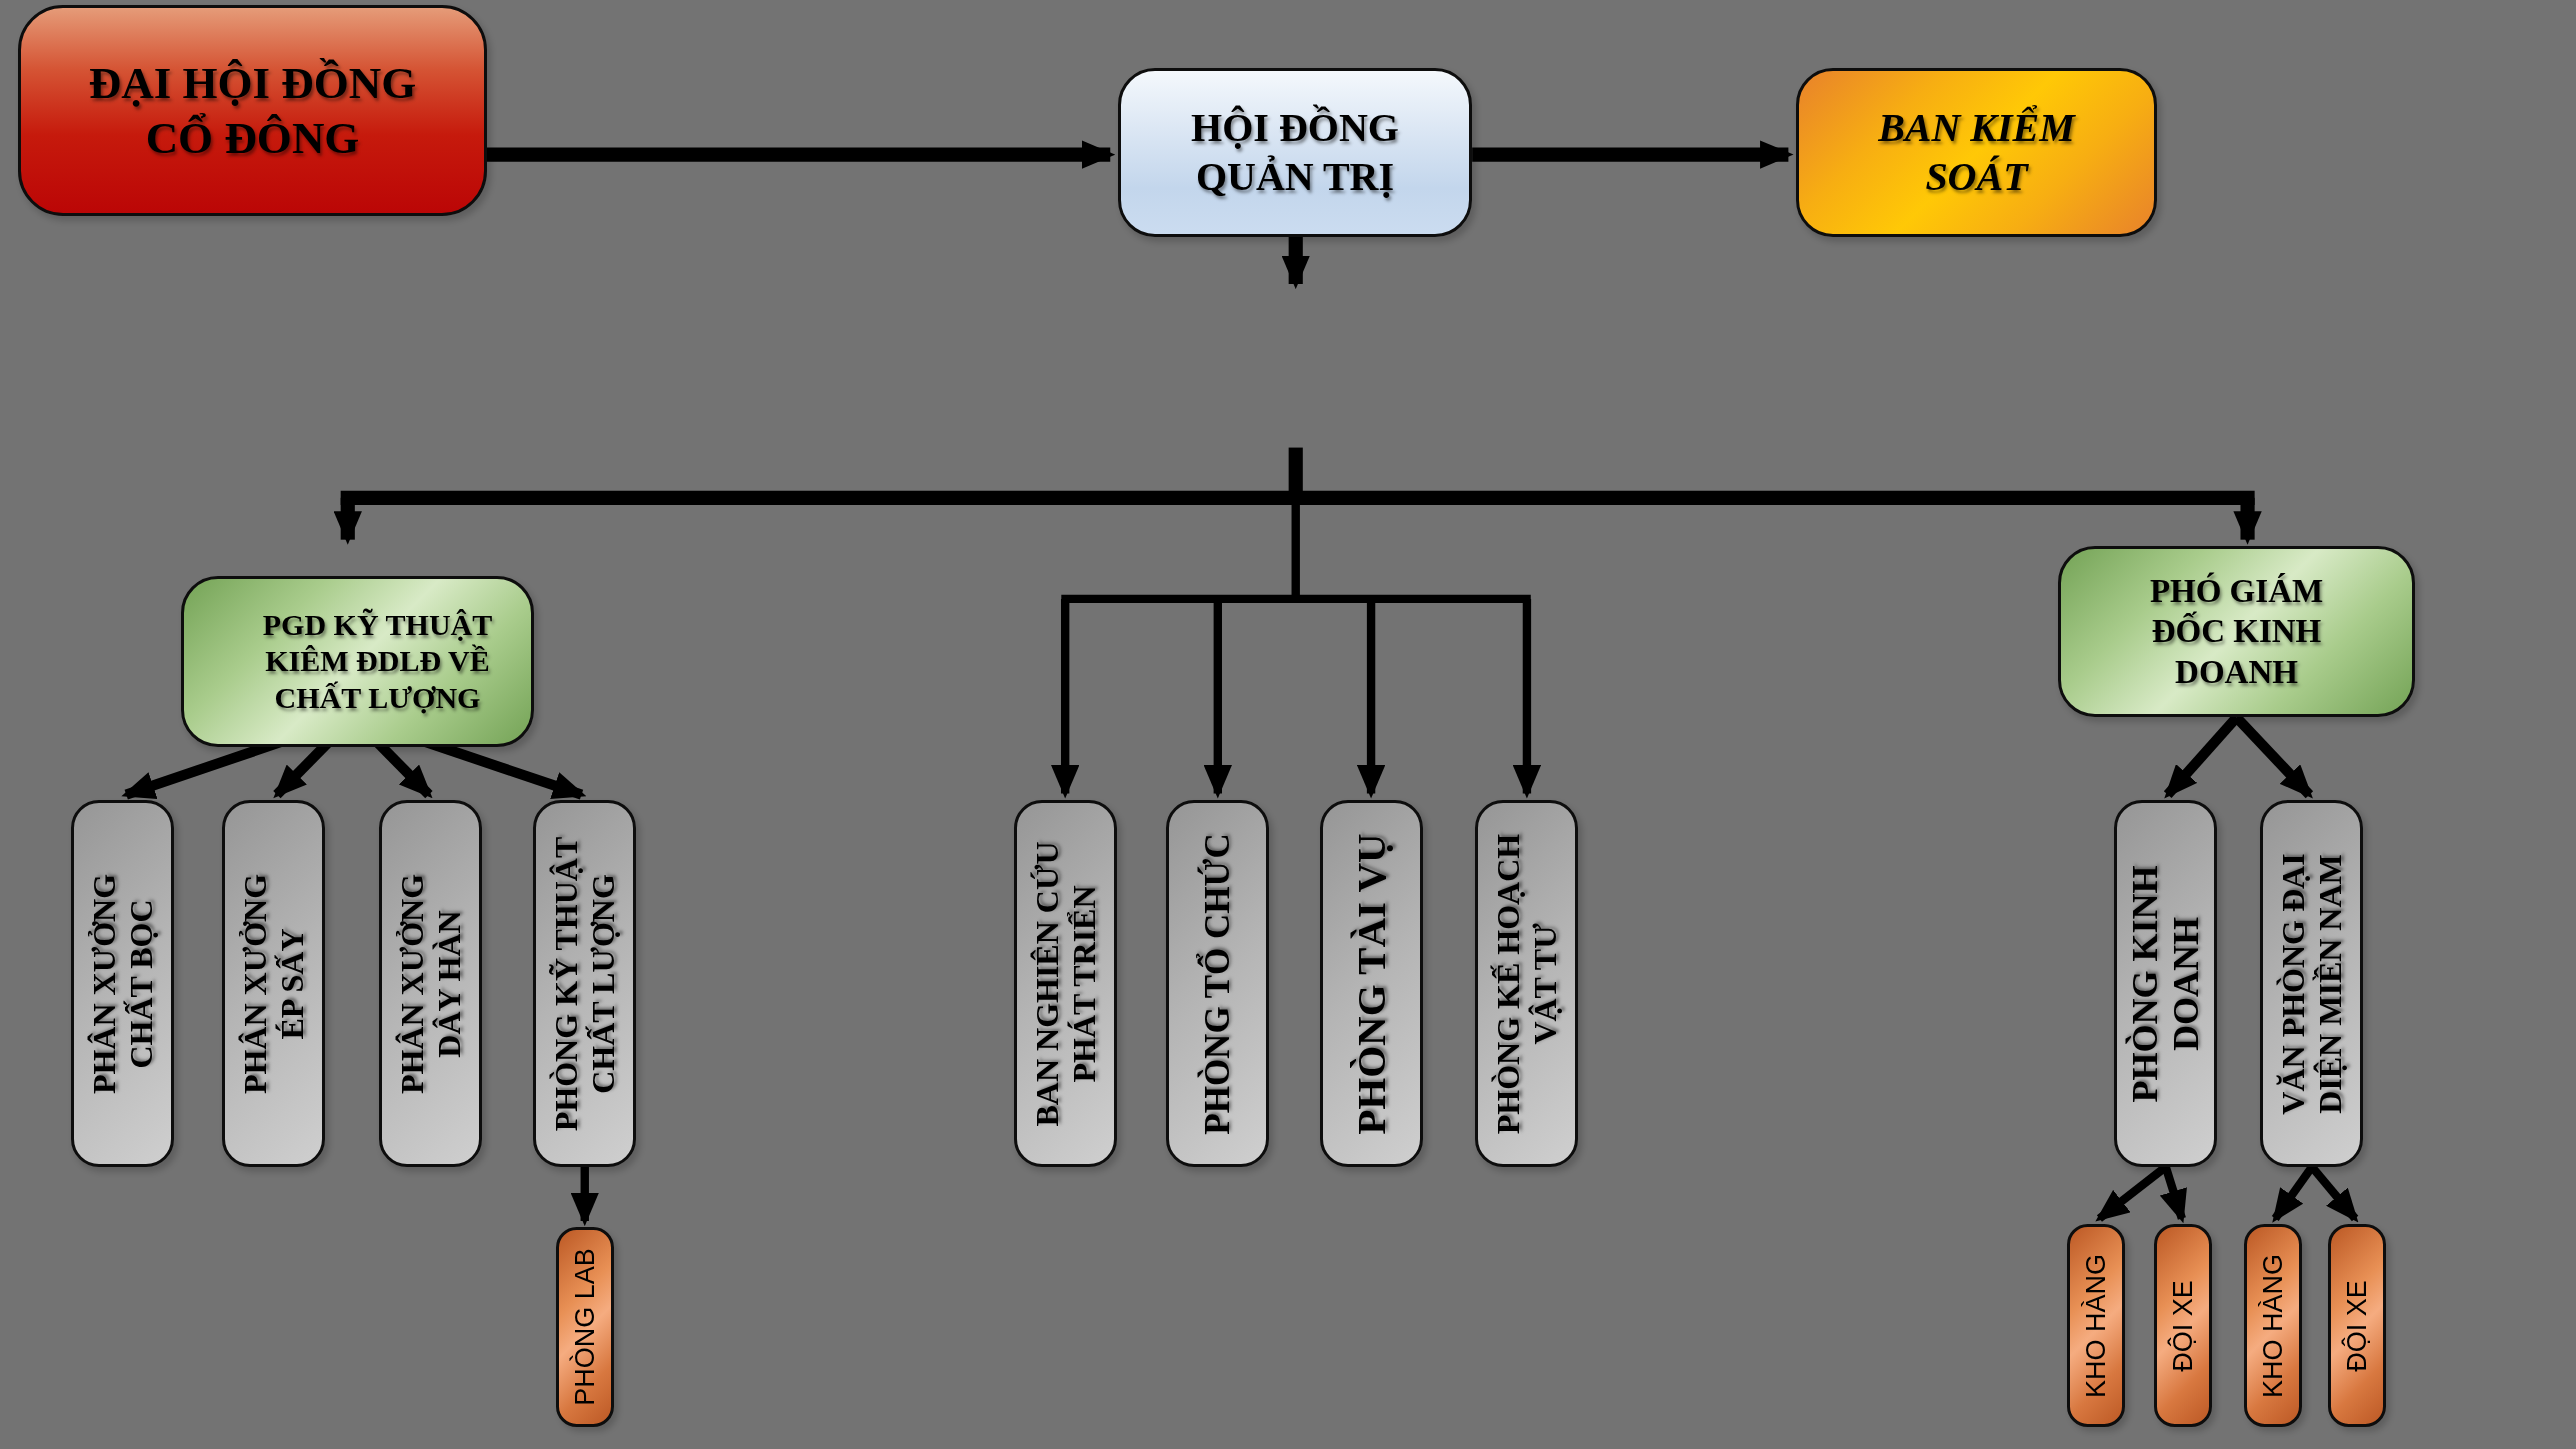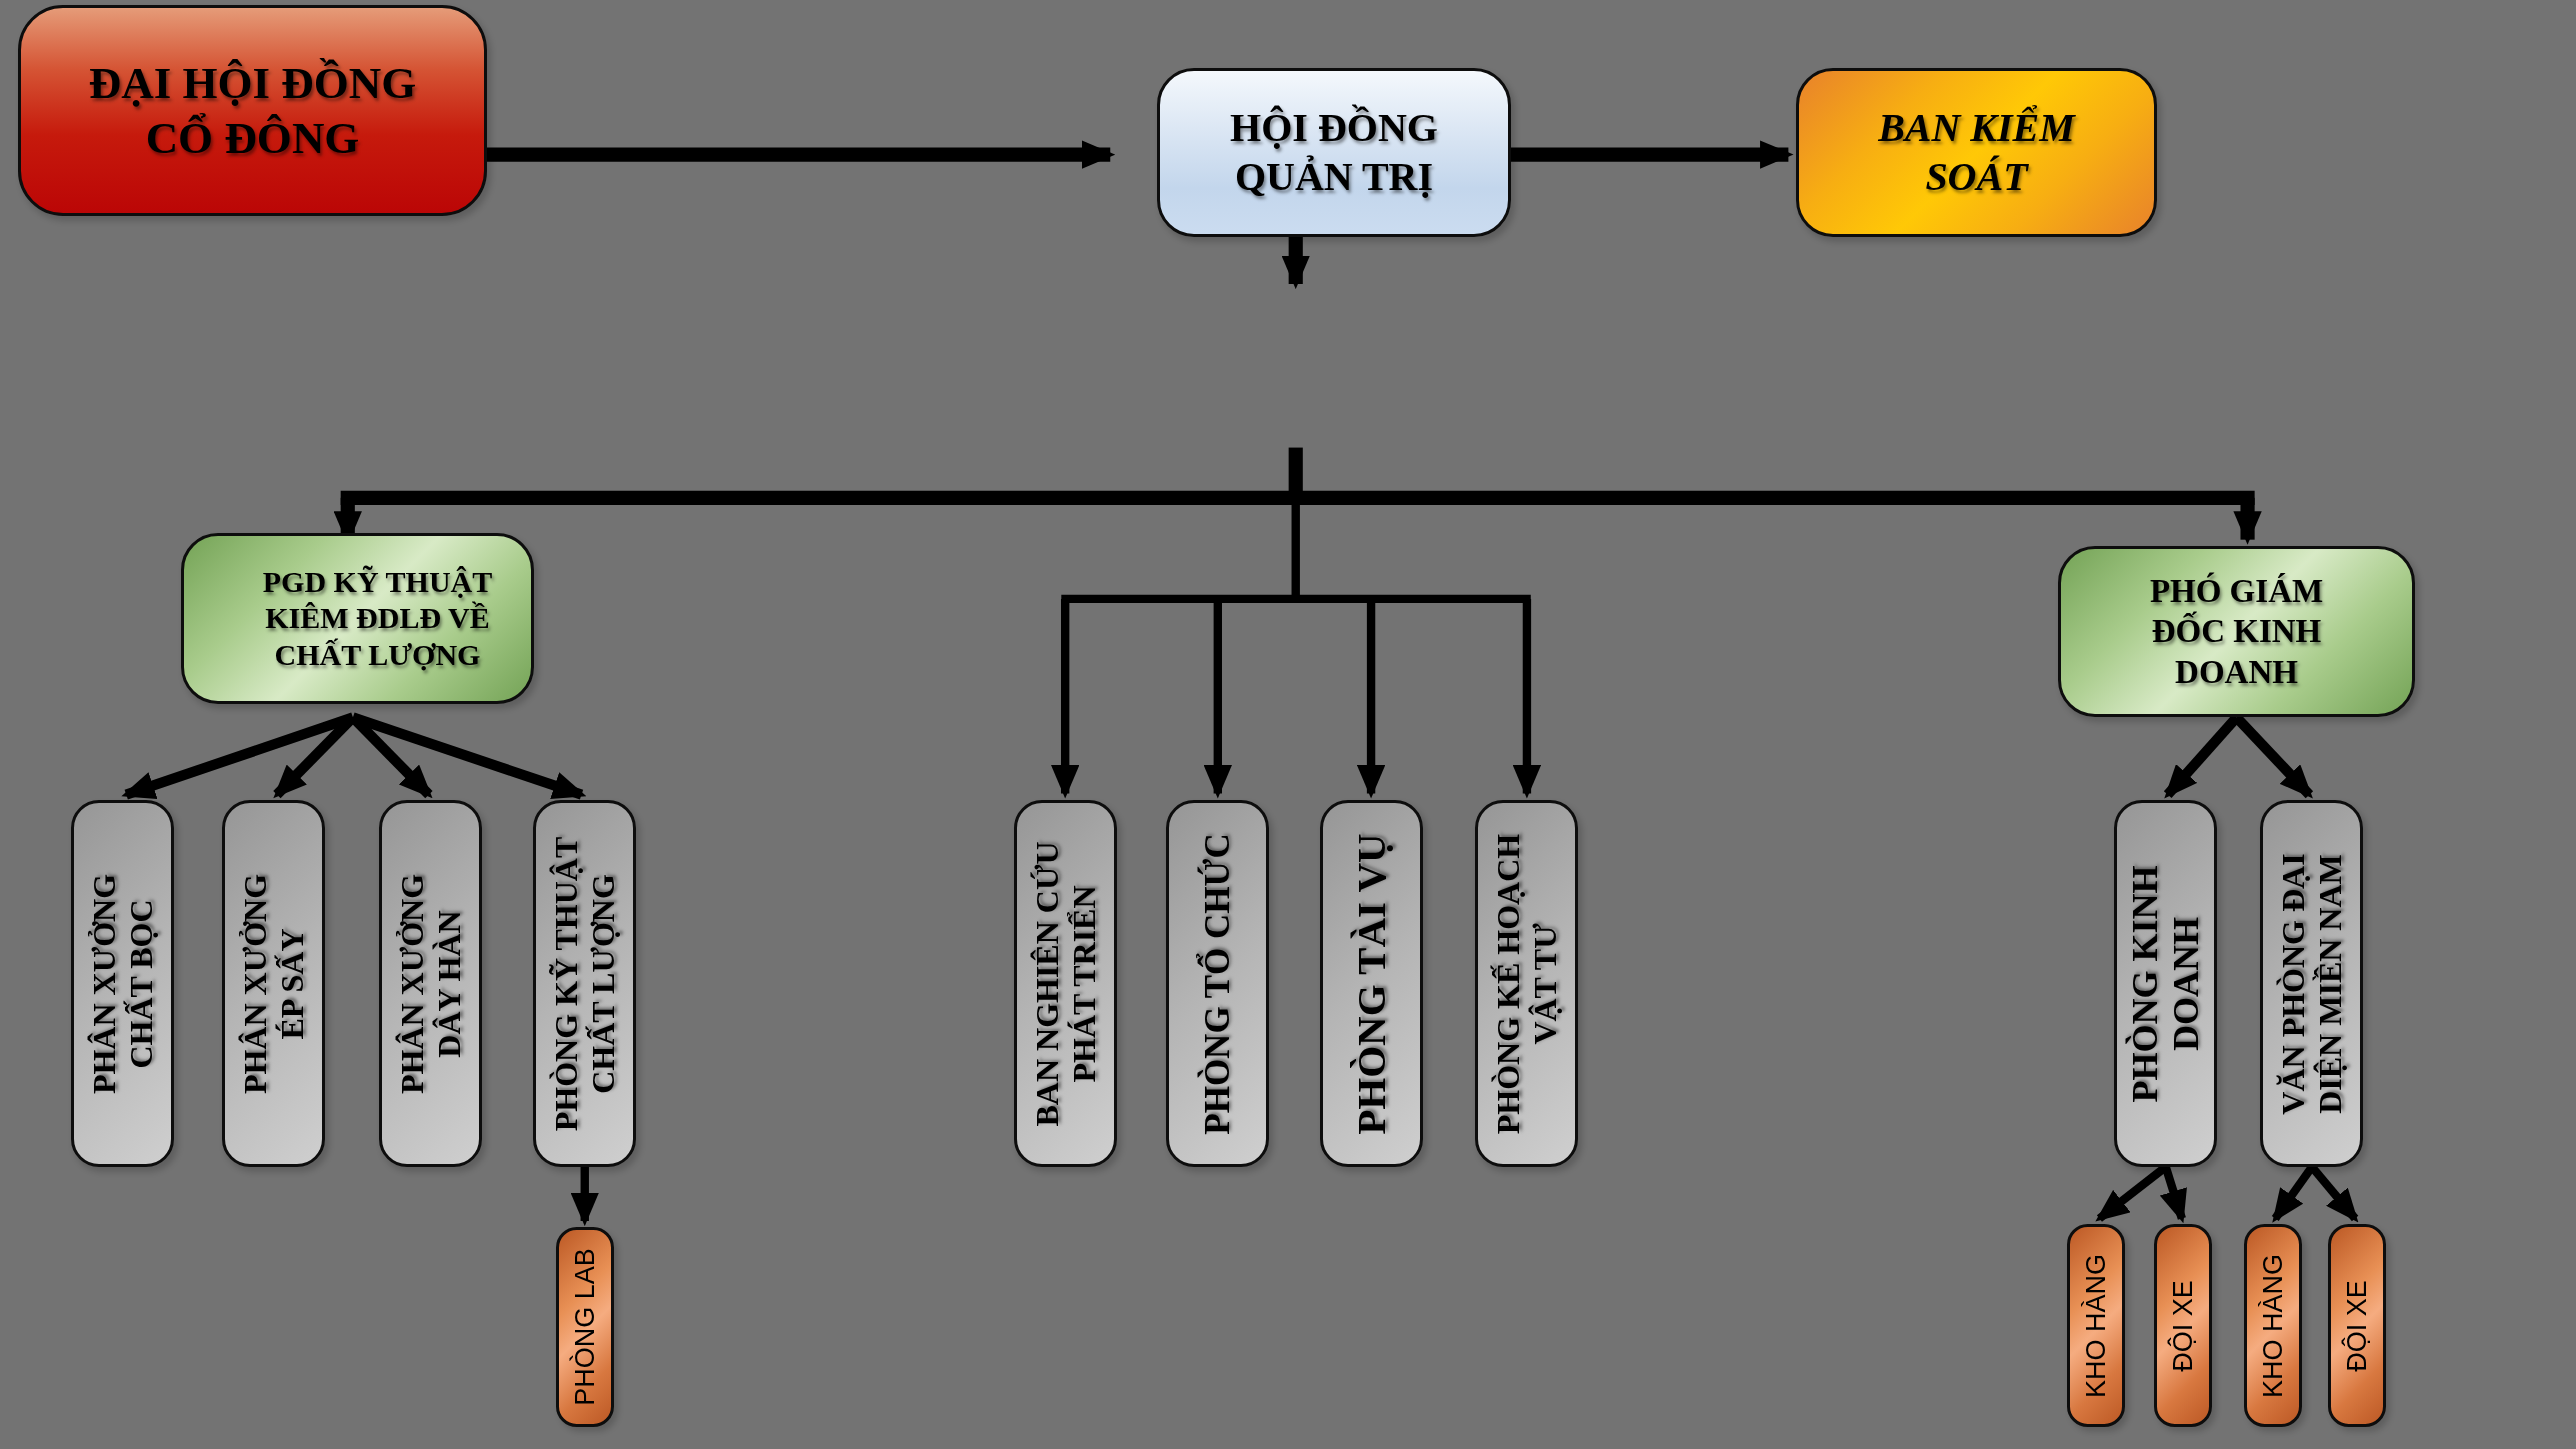--- a/index.html
+++ b/index.html
@@ -12,32 +12,32 @@
   .hlabel{white-space:pre-line;text-align:center;font-weight:700;line-height:1.22;
           text-shadow:1.9px 2.6px 3.2px rgba(0,0,0,0.42);}
   .vlabel{position:absolute;left:50%;top:50%;transform:translate(-50%,-50%) rotate(-90deg);
           white-space:pre-line;text-align:center;font-weight:700;line-height:1.15;width:357px;
           text-shadow:1.9px 2.6px 3.2px rgba(0,0,0,0.42);}
   .unit .vlabel{width:190px;font-family:"Liberation Sans","DejaVu Sans",sans-serif;
           font-weight:400;text-shadow:none;line-height:1.05;}
 
   
   .g-red{background:linear-gradient(180deg,#E59B78 0%,#D55434 30%,#C61A0C 62%,#BB0606 100%);}
-  .g-blue{background:linear-gradient(180deg,#F4F8FC 0%,#DCE7F4 35%,#C3D6EC 72%,#CBDCF0 100%);margin-left:39px;}
+  .g-blue{background:linear-gradient(180deg,#F4F8FC 0%,#DCE7F4 35%,#C3D6EC 72%,#CBDCF0 100%);}
   .g-gold{background:linear-gradient(135deg,#E8822B 0%,#F7AE12 28%,#FFC806 50%,#F7AE12 72%,#E8822B 100%);}
   .g-green{background:linear-gradient(135deg,#74A356 0%,#A9CC8C 28%,#D8EAC6 50%,#A9CC8C 72%,#74A356 100%);}
   .g-gray{background:linear-gradient(135deg,#969696 0%,#B4B4B4 48%,#CFCFCF 100%);}
   .g-copper{background:linear-gradient(135deg,#BC5925 0%,#E89055 35%,#F5AC80 52%,#D87840 76%,#BC5925 100%);}
 
   
   .n-shareholders{left:18px;top:5.2px;width:469px;height:211px;border-radius:45px;font-size:45px;}
   .n-board{left:1118px;top:68px;width:354px;height:169px;border-radius:37px;font-size:40px;}
   .n-supervisory{left:1796px;top:68px;width:361px;height:169px;border-radius:37px;font-size:40px;font-style:italic;}
   .n-director{left:1118px;top:290px;width:355px;height:157px;border-radius:37px;font-size:40px;}
-  .n-pgd{left:181px;top:533px;width:353px;height:171px;border-radius:37px;font-size:30px;padding-left:40px;}
+  .n-pgd{left:181px;top:576px;width:353px;height:171px;border-radius:37px;font-size:30px;padding-left:40px;}
   .n-deputy{left:2058px;top:546px;width:357px;height:171px;border-radius:37px;font-size:33px;}
 
   
   .dept{width:103px;height:367px;top:800px;border-radius:28px;font-size:32px;}
   .n-l1{left:71px;} .n-l2{left:222px;} .n-l3{left:379px;} .n-l4{left:533px;}
   .n-m1{left:1014px;} .n-m2{left:1166px;font-size:35px;} .n-m3{left:1320px;font-size:41px;}
   .n-m4{left:1475px;} .n-r1{left:2114px;font-size:36px;} .n-r2{left:2260px;}
 
   
   .unit{width:58px;height:203px;top:1224px;border-radius:20.6px;font-size:27px;}

